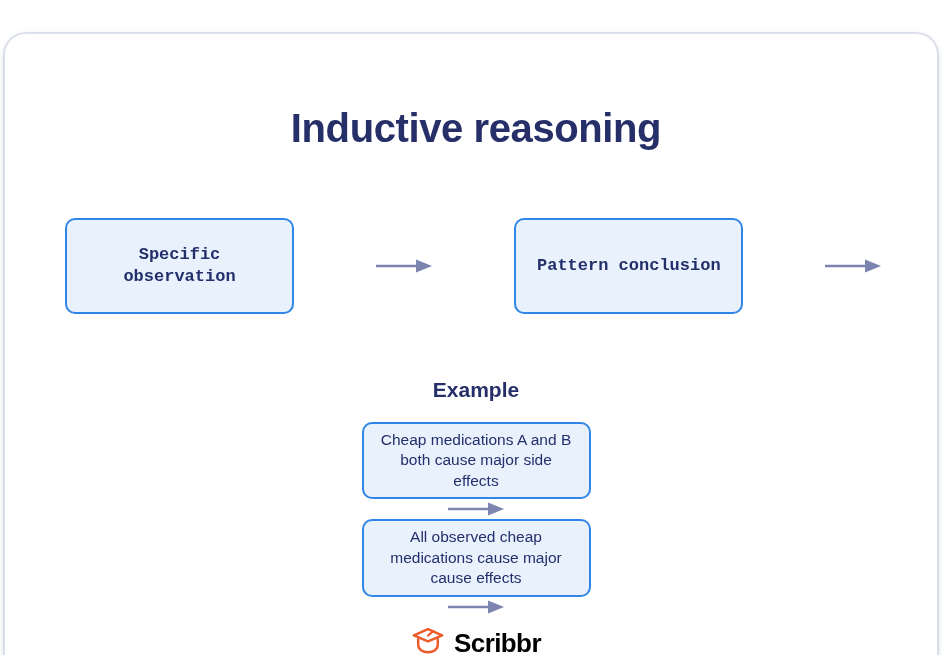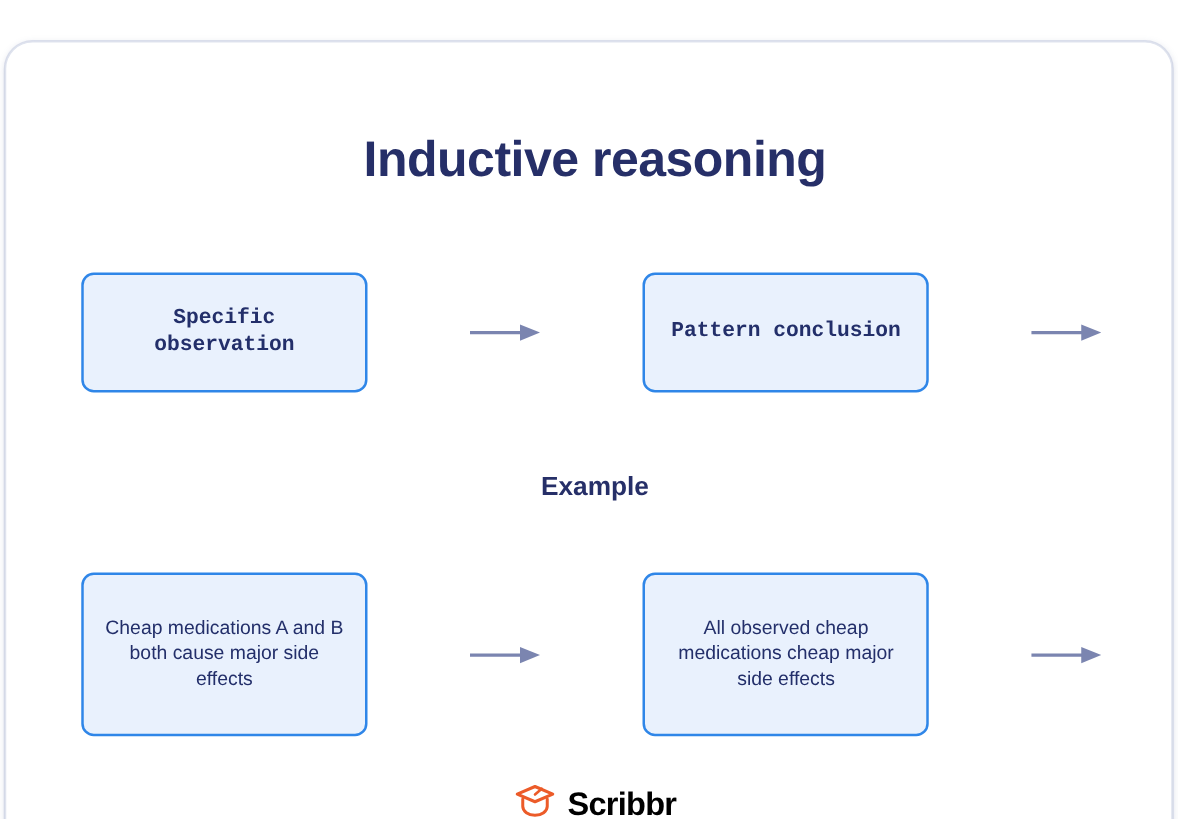--- a/index.html
+++ b/index.html
@@ -44,21 +44,21 @@
   
   .row {
     position: absolute;
     left: 60px;
     width: 822px;
     display: flex;
     align-items: center;
     justify-content: space-between;
   }
   .row-flow { top: 184px; height: 96px; }
-  .row-example { top: 424px; height: 131px; }
+  .row-example { top: 388px; height: 131px; flex-direction: column; }
 
   .node {
     box-sizing: border-box;
     width: 229px;
     height: 100%;
     background: #e9f1fd;
     border: 2px solid #2f86e8;
     border-radius: 10px;
     display: flex;
     align-items: center;
@@ -163,21 +163,21 @@
     </div>
 
     <div class="arrow">
       <svg width="56" height="18" viewBox="0 0 56 18" aria-hidden="true">
         <line x1="0" y1="9" x2="42" y2="9" stroke="#7b85b0" stroke-width="2.6"></line>
         <polygon points="40,2.5 56,9 40,15.5" fill="#7b85b0"></polygon>
       </svg>
     </div>
 
     <div class="node">
-      <span class="node-label">All observed cheap medications cheap major side effects</span>
+      <span class="node-label">All observed cheap medications cause major cause effects</span>
     </div>
 
     <div class="arrow">
       <svg width="56" height="18" viewBox="0 0 56 18" aria-hidden="true">
         <line x1="0" y1="9" x2="42" y2="9" stroke="#7b85b0" stroke-width="2.6"></line>
         <polygon points="40,2.5 56,9 40,15.5" fill="#7b85b0"></polygon>
       </svg>
     </div>
 
 

